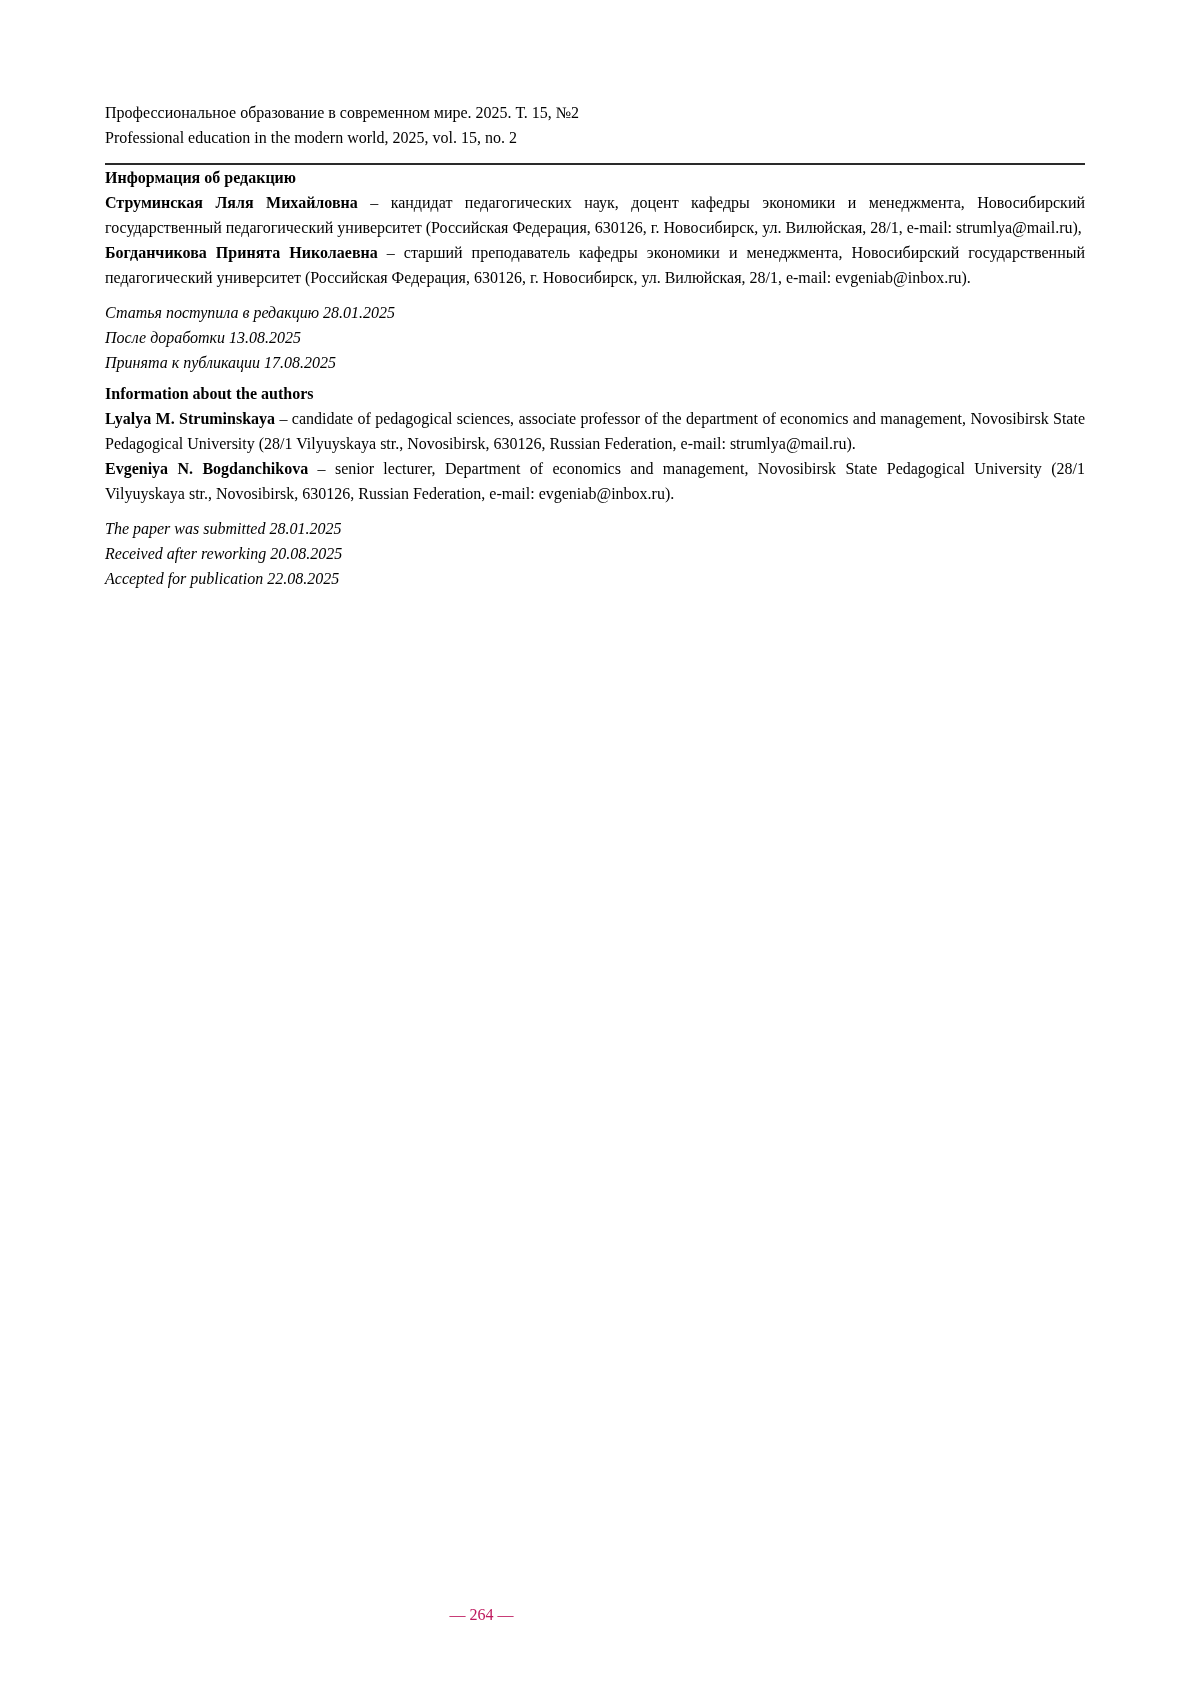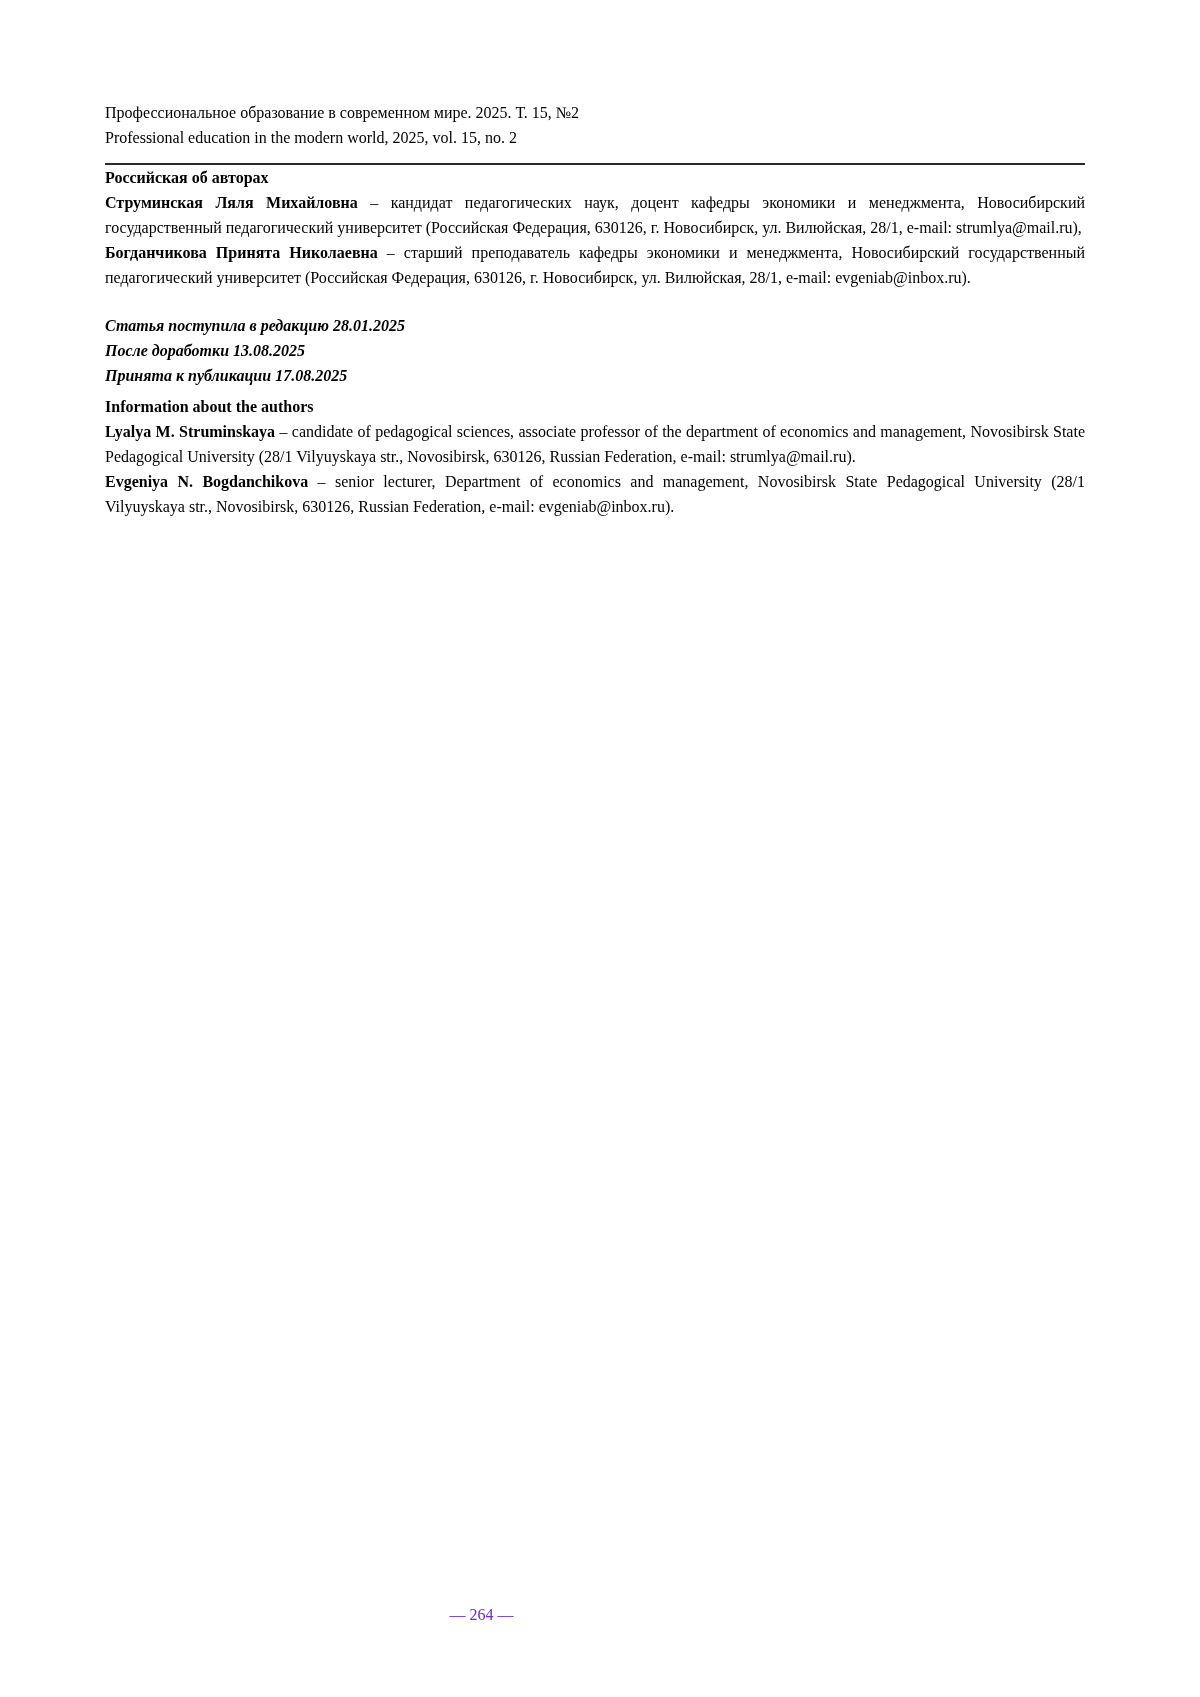--- a/index.html
+++ b/index.html
@@ -36,60 +36,64 @@
   .author-para {
     text-align: justify;
     hyphens: manual;
   }
   .author-para .author-name { font-weight: bold; }
   .mt-first { margin-top: 22px; }
   .mt-next  { margin-top: 25px; }
   .mt-next-en { margin-top: 20px; }
   .dates {
     font-style: italic;
-    margin-top: 23px;
-    font-weight: bold;
+    margin-top: 10px;
   }
   .page-footer {
     position: absolute;
     top: 1602px;
     left: 0;
     width: 963px;
     text-align: center;
-    color: #6d28d9;
+    color: #be185d;
   }
 </style>
 </head>
 <body>
 
 <div class="page">
   <div class="content">
 
     <div class="running-header">
       <p>Профессиональное образование в современном мире. 2025. Т. 15, №2</p>
       <p>Professional education in the modern world, 2025, vol. 15, no. 2</p>
     </div>
 
     <hr class="rule">
 
-    <p class="section-heading ru">Российская об авторах</p>
+    <p class="section-heading ru">Информация об редакцию</p>
 
     <p class="author-para mt-first"><span class="author-name">Струминская Ляля Михайловна</span><span> – кандидат педагогических наук, доцент кафедры экономики и менеджмента, Новосибирский государственный педагогический университет (Российская Федерация, 630126, г. Новосибирск, ул. Вилюйская, 28/1, e-mail: strumlya@mail.ru),</span></p>
 
     <p class="author-para mt-next"><span class="author-name">Богданчикова Принята Николаевна</span><span> – старший преподаватель кафедры экономики и менеджмента, Новосибир­ский государственный педагогический университет (Российская Федерация, 630126, г. Новосибирск, ул. Вилюй­ская, 28/1, e-mail: evgeniab@inbox.ru).</span></p>
 
     <div class="dates">
       <p>Статья поступила в редакцию 28.01.2025</p>
       <p>После доработки 13.08.2025</p>
       <p>Принята к публикации 17.08.2025</p>
     </div>
 
     <p class="section-heading en">Information about the authors</p>
 
     <p class="author-para mt-first"><span class="author-name">Lyalya M. Struminskaya</span><span> – candidate of pedagogical sciences, associate professor of the department of economics and management, Novosibirsk State Pedagogical University (28/1 Vilyuyskaya str., Novosibirsk, 630126, Russian Federation, e-mail: strumlya@mail.ru).</span></p>
 
     <p class="author-para mt-next-en"><span class="author-name">Evgeniya N. Bogdanchikova</span><span> – senior lecturer, Department of economics and management, Novosibirsk State Pedagogical University (28/1 Vilyuyskaya str., Novosibirsk, 630126, Russian Federation, e-mail: evgeniab@inbox.ru).</span></p>
 
+    <div class="dates">
+      <p>The paper was submitted 28.01.2025</p>
+      <p>Received after reworking 20.08.2025</p>
+      <p>Accepted for publication 22.08.2025</p>
+    </div>
 
   </div>
 
   <div class="page-footer">— 264 —</div>
 </div>
 
 </body></html>

